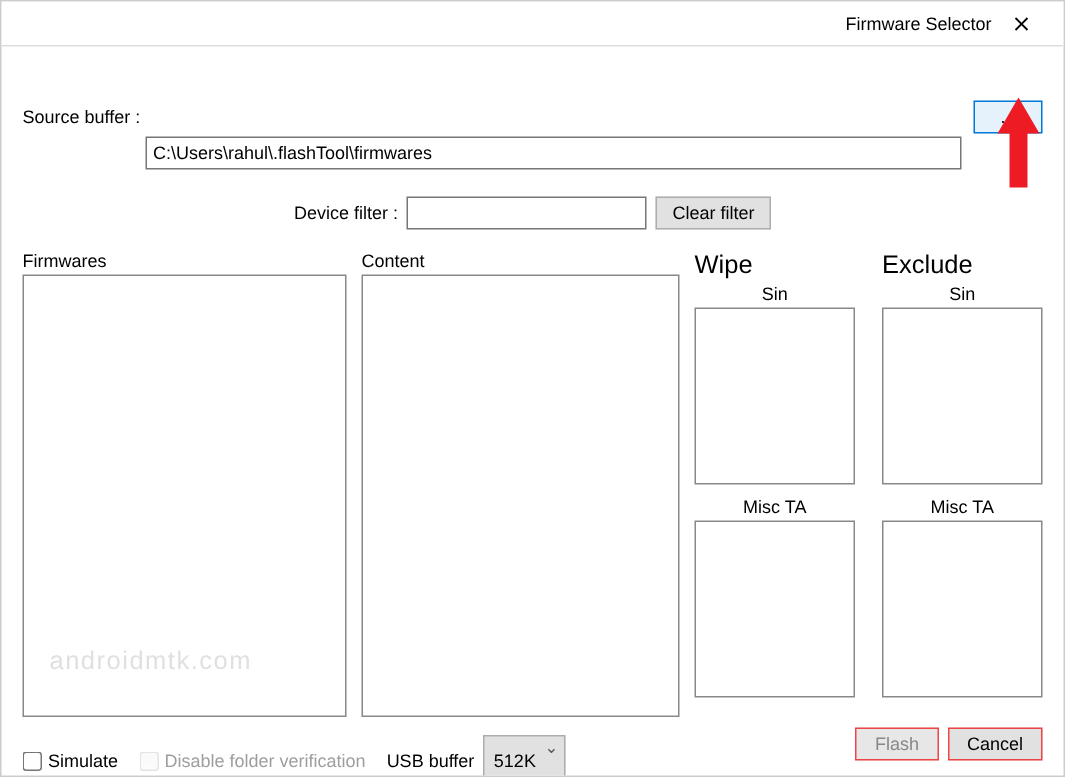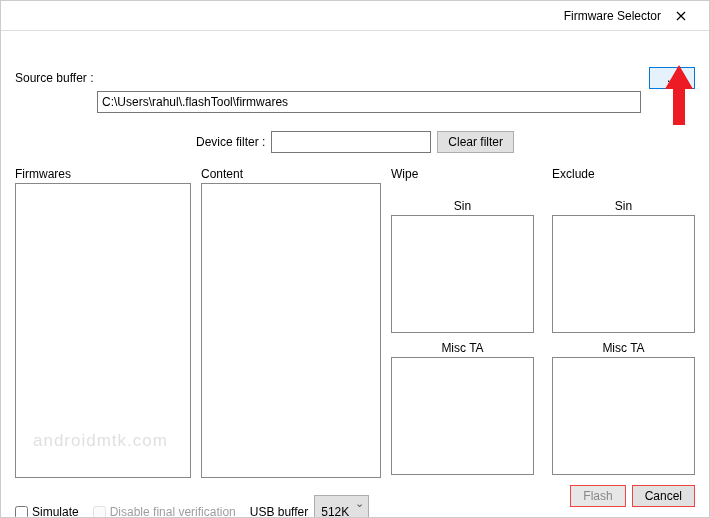--- a/index.html
+++ b/index.html
@@ -90,31 +90,31 @@
     .panels {
       display: flex;
       gap: 10px;
     }
     .panel-col { display: flex; flex-direction: column; }
     .panel-label { font-size: 12px; margin-bottom: 2px; }
     .listbox {
       border: 1px solid #888;
       background: #fff;
     }
-    .firmwares-col { width: 176px; }
+    .firmwares-col { width: 216px; justify-content: center; }
     .firmwares-col .listbox { height: 295px; }
-    .content-col { width: 180px; }
+    .content-col { width: 212px; }
     .content-col .listbox { height: 295px; }
     .right-area {
       flex: 1;
       display: flex;
       gap: 18px;
     }
     .sub-col { flex: 1; display: flex; flex-direction: column; }
-    .sub-label { font-size: 12px; margin-bottom: 18px; }
+    .sub-label { font-size: 17px; margin-bottom: 2px; }
     .sub-sublabel { font-size: 12px; text-align: center; margin-bottom: 2px; }
     .sub-col .listbox { height: 118px; margin-bottom: 8px; }
     .bottom-row {
       display: flex;
       align-items: center;
       margin-top: 12px;
       gap: 14px;
     }
     .chk {
       display: flex;
@@ -241,21 +241,21 @@
     </div>
   </div>
 
   <div class="bottom-row">
     <label class="chk">
       <input type="checkbox" style="">
       <span>Simulate</span>
     </label>
     <label class="chk disabled">
       <input type="checkbox" disabled="" style="">
-      <span>Disable final verification</span>
+      <span>Disable folder verification</span>
     </label>
     <div class="usb-buffer-group">
       <span class="lbl">USB buffer</span>
       <div class="select-wrap">
         <select class="usb-select">
           <option>512K</option>
         </select>
       </div>
     </div>
   </div>

